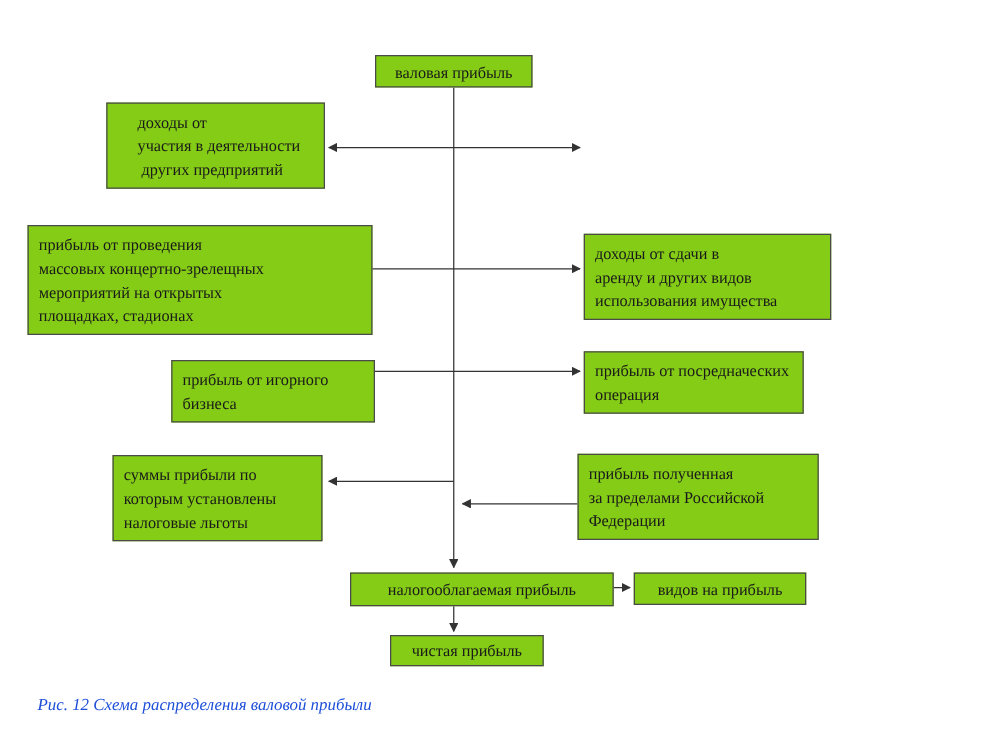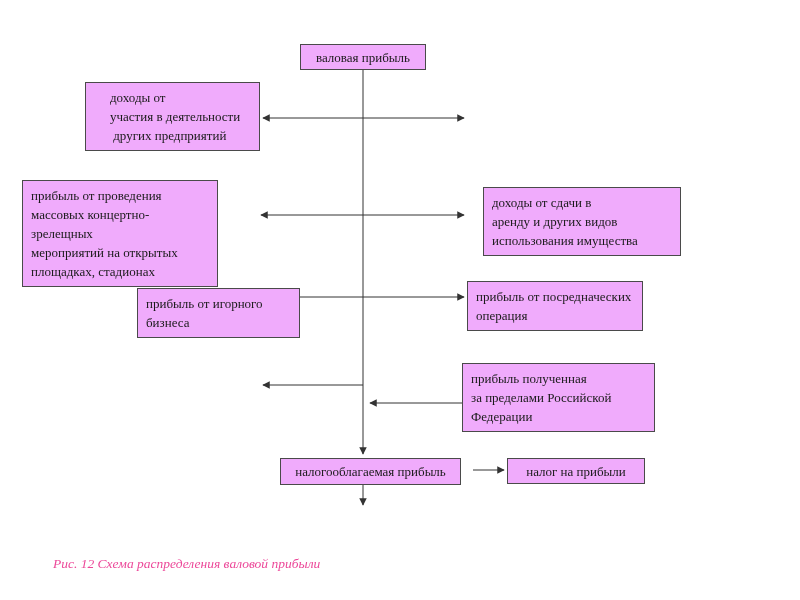--- a/index.html
+++ b/index.html
@@ -20,55 +20,54 @@
     position: absolute;
     left: 0;
     top: 0;
     width: 800px;
     height: 600px;
   }
   .node {
     position: absolute;
     box-sizing: border-box;
     border: 1px solid #4a4a4a;
-    background: #f0abfc;
+    background: #84cc16;
     font-size: 13px;
     line-height: 19px;
     white-space: pre-wrap;
     padding: 5px 8px;
   }
   .node.center {
     display: flex;
     align-items: center;
     justify-content: center;
     padding: 2px 6px;
     white-space: nowrap;
   }
   .caption {
     position: absolute;
     left: 30px;
     top: 556px;
     font-size: 13.5px;
     font-style: italic;
-    color: #ec4899;
+    color: #1d4ed8;
     white-space: nowrap;
-    margin-left: 23px;
   }
 
   
   #n-gross    { left: 300px; top: 44px;  width: 126px; height: 26px; }
   #n-left1    { left: 85px;  top: 82px;  width: 175px; padding-left: 24px; }
   #n-right1   { left: 467px; top: 82px;  width: 278px; }
-  #n-left2    { left: 22px;  top: 180px; width: 196px; }
-  #n-right2   { left: 467px; top: 187px; width: 198px; margin-left: 16px; }
+  #n-left2    { left: 22px;  top: 180px; width: 276px; }
+  #n-right2   { left: 467px; top: 187px; width: 198px; }
   #n-left3    { left: 97px;  top: 288px; width: 163px; margin-left: 40px; }
   #n-right3   { left: 467px; top: 281px; width: 176px; }
   #n-left4    { left: 90px;  top: 364px; width: 168px; }
   #n-right4   { left: 462px; top: 363px; width: 193px; font-family: Liberation Serif, serif; }
-  #n-taxable  { left: 280px; top: 458px; width: 181px; height: 27px; }
+  #n-taxable  { left: 280px; top: 458px; width: 211px; height: 27px; }
   #n-tax      { left: 507px; top: 458px; width: 138px; height: 26px; }
   #n-net      { left: 312px; top: 508px; width: 123px; height: 25px; }
 </style>
 </head>
 <body>
 
 <div class="stage">
 
   <svg class="wires" viewBox="0 0 800 600" xmlns="http://www.w3.org/2000/svg">
     <defs>
@@ -109,25 +108,29 @@
   <div class="node" id="n-right2">доходы от сдачи в
 аренду и других видов
 использования имущества</div>
 
   <div class="node" id="n-left3">прибыль от игорного
 бизнеса</div>
 
   <div class="node" id="n-right3">прибыль от посредначеских
 операция</div>
 
+  <div class="node" id="n-left4">суммы прибыли по
+которым установлены
+налоговые льготы</div>
 
   <div class="node" id="n-right4">прибыль полученная
 за пределами Российской
 Федерации</div>
 
   <div class="node center" id="n-taxable">налогооблагаемая прибыль</div>
 
-  <div class="node center" id="n-tax">налог на прибыли</div>
+  <div class="node center" id="n-tax">видов на прибыль</div>
 
+  <div class="node center" id="n-net">чистая прибыль</div>
 
   <div class="caption">Рис. 12 Схема распределения валовой прибыли</div>
 
 </div>
 
 </body></html>

